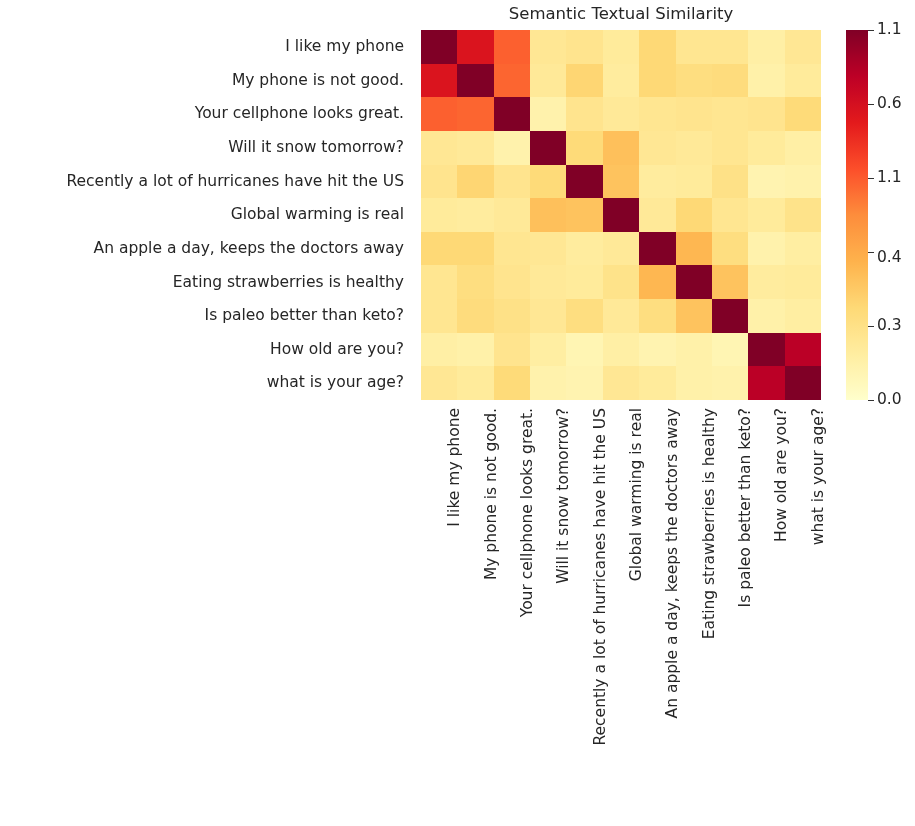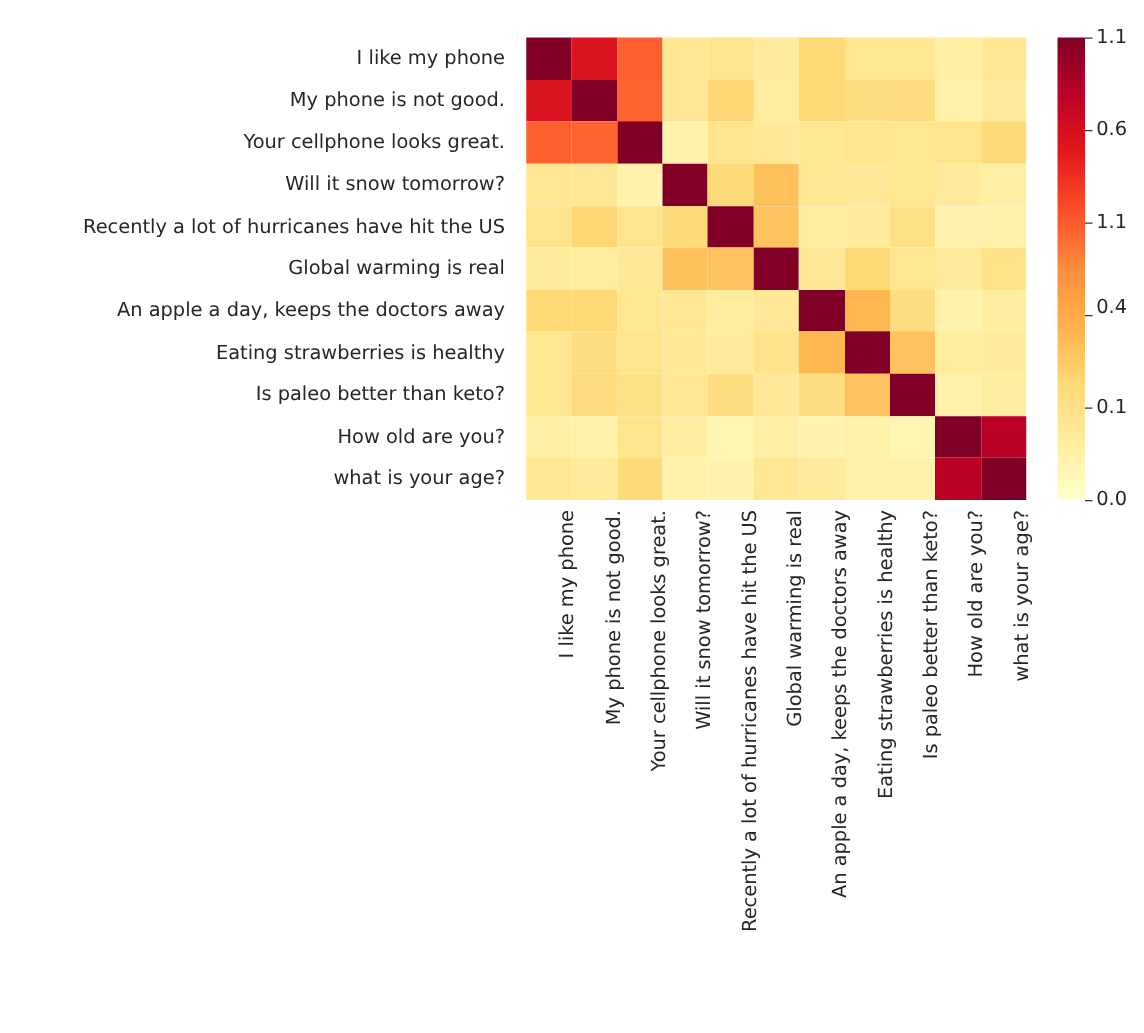--- a/index.html
+++ b/index.html
@@ -129,20 +129,21 @@
     line-height: 1;
     transform: translateY(-50%);
     white-space: nowrap;
   }
 </style>
 </head>
 <body>
 
 <div id="figure">
 
+  <div id="title">Semantic Textual Similarity</div>
 
   <div id="ylabels">
       <div class="ytick">I like my phone</div>
       <div class="ytick">My phone is not good.</div>
       <div class="ytick">Your cellphone looks great.</div>
       <div class="ytick">Will it snow tomorrow?</div>
       <div class="ytick">Recently a lot of hurricanes have hit the US</div>
       <div class="ytick">Global warming is real</div>
       <div class="ytick">An apple a day, keeps the doctors away</div>
       <div class="ytick">Eating strawberries is healthy</div>
@@ -309,23 +310,23 @@
       <div class="xtick">
         <span>what is your age?</span>
       </div>
     </div>
 
   <div id="colorbar-wrap">
     <div id="colorbar-gradient" style="background: linear-gradient(rgb(128, 0, 38) 0%, rgb(140, 0, 38) 2.5%, rgb(152, 0, 38) 5%, rgb(165, 0, 38) 7.5%, rgb(177, 0, 38) 10%, rgb(189, 0, 38) 12.5%, rgb(197, 5, 36) 15%, rgb(204, 10, 34) 17.5%, rgb(212, 16, 32) 20%, rgb(219, 21, 30) 22.5%, rgb(227, 26, 28) 25%, rgb(232, 36, 31) 27.5%, rgb(237, 47, 34) 30%, rgb(242, 57, 36) 32.5%, rgb(247, 68, 39) 35%, rgb(252, 78, 42) 37.5%, rgb(252, 91, 46) 40%, rgb(252, 103, 49) 42.5%, rgb(253, 116, 53) 45%, rgb(253, 128, 56) 47.5%, rgb(253, 141, 60) 50%, rgb(253, 148, 63) 52.5%, rgb(253, 156, 66) 55%, rgb(254, 163, 70) 57.5%, rgb(254, 171, 73) 60%, rgb(254, 178, 76) 62.5%, rgb(254, 186, 84) 65%, rgb(254, 194, 93) 67.5%, rgb(254, 201, 101) 70%, rgb(254, 209, 110) 72.5%, rgb(254, 217, 118) 75%, rgb(254, 221, 126) 77.5%, rgb(254, 225, 135) 80%, rgb(255, 229, 143) 82.5%, rgb(255, 233, 152) 85%, rgb(255, 237, 160) 87.5%, rgb(255, 241, 169) 90%, rgb(255, 244, 178) 92.5%, rgb(255, 248, 186) 95%, rgb(255, 251, 195) 97.5%, rgb(255, 255, 204) 100%);"></div>
   <div class="cb-tick" style="top: 370px;"></div>
       <div class="cb-label" style="top: 370px;">0.0</div>
       <div class="cb-tick" style="top: 296px;"></div>
-      <div class="cb-label" style="top: 296px;">0.1</div>
+      <div class="cb-label" style="top: 296px;">0.3</div>
       <div class="cb-tick" style="top: 222px;"></div>
-      <div class="cb-label" style="top: 216px;">0.4</div>
+      <div class="cb-label" style="top: 228px;">0.4</div>
       <div class="cb-tick" style="top: 148px;"></div>
       <div class="cb-label" style="top: 148px;">1.1</div>
       <div class="cb-tick" style="top: 74px;"></div>
       <div class="cb-label" style="top: 74px;">0.6</div>
       <div class="cb-tick" style="top: 0px;"></div>
       <div class="cb-label" style="top: 0px;">1.1</div>
     </div>
 
 </div>
 

